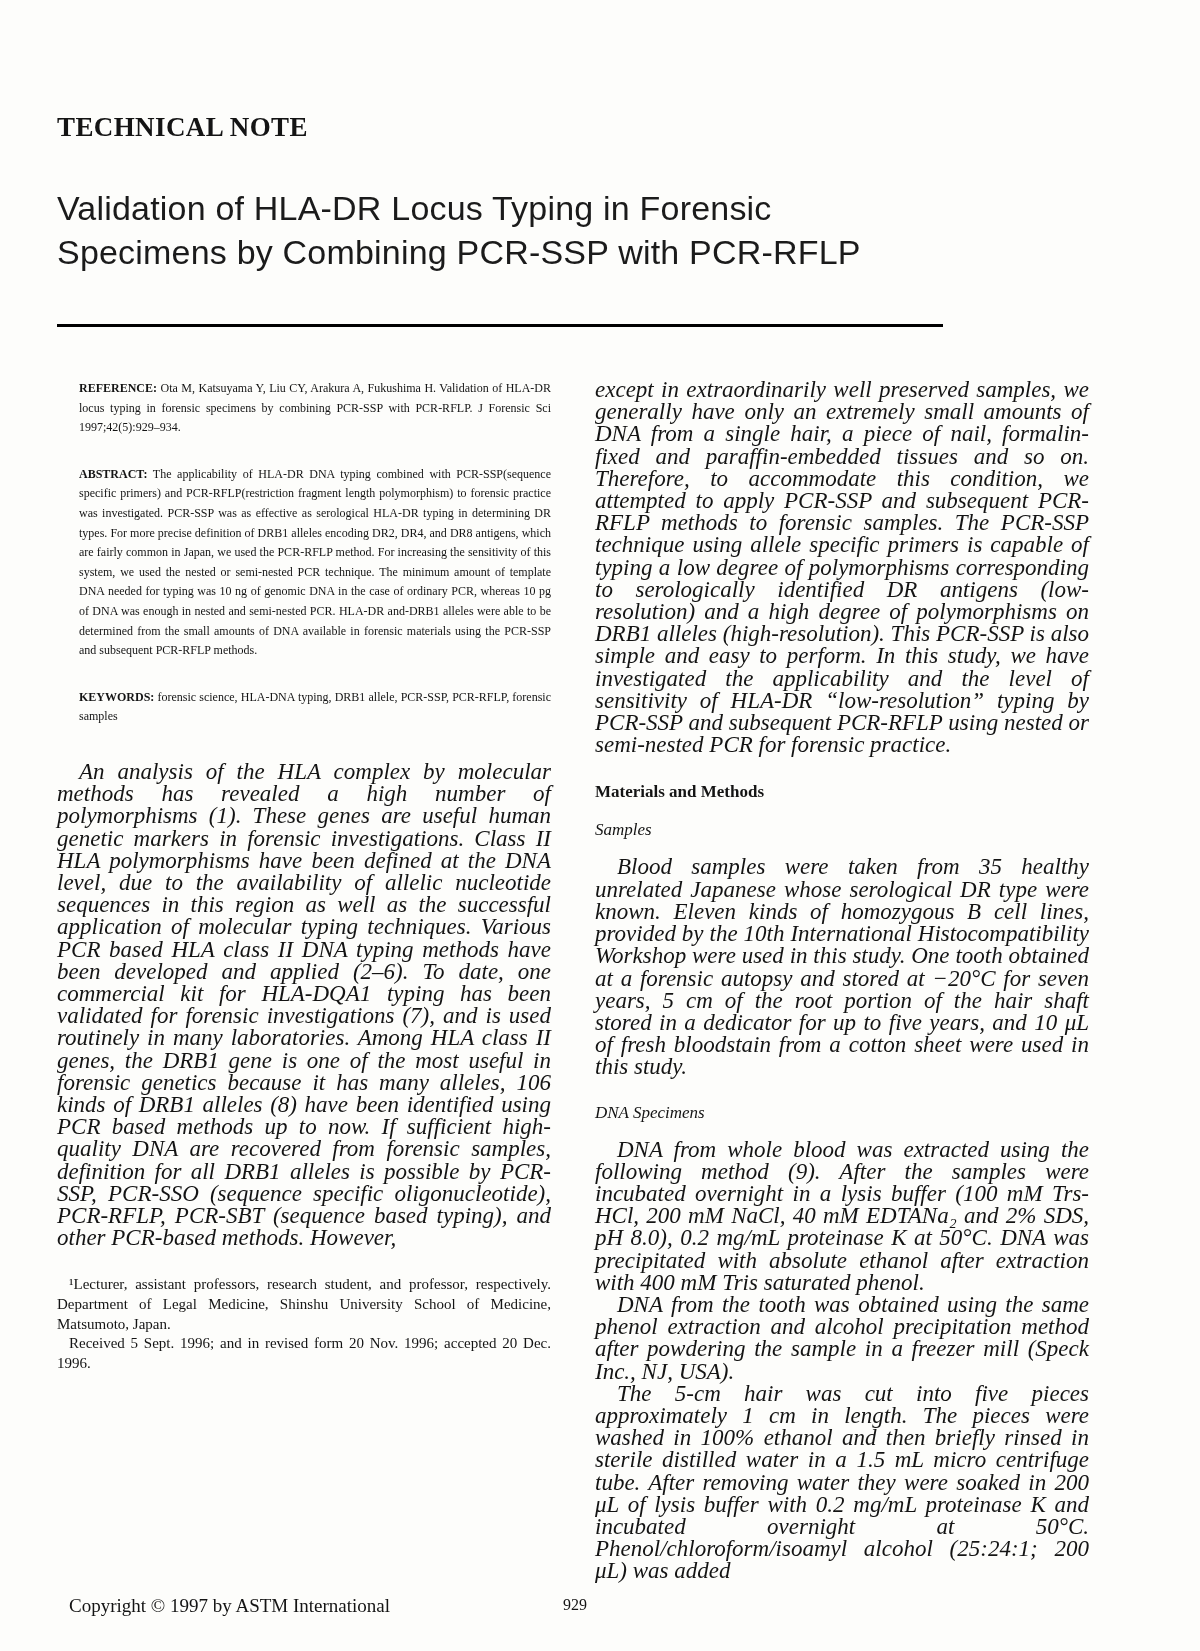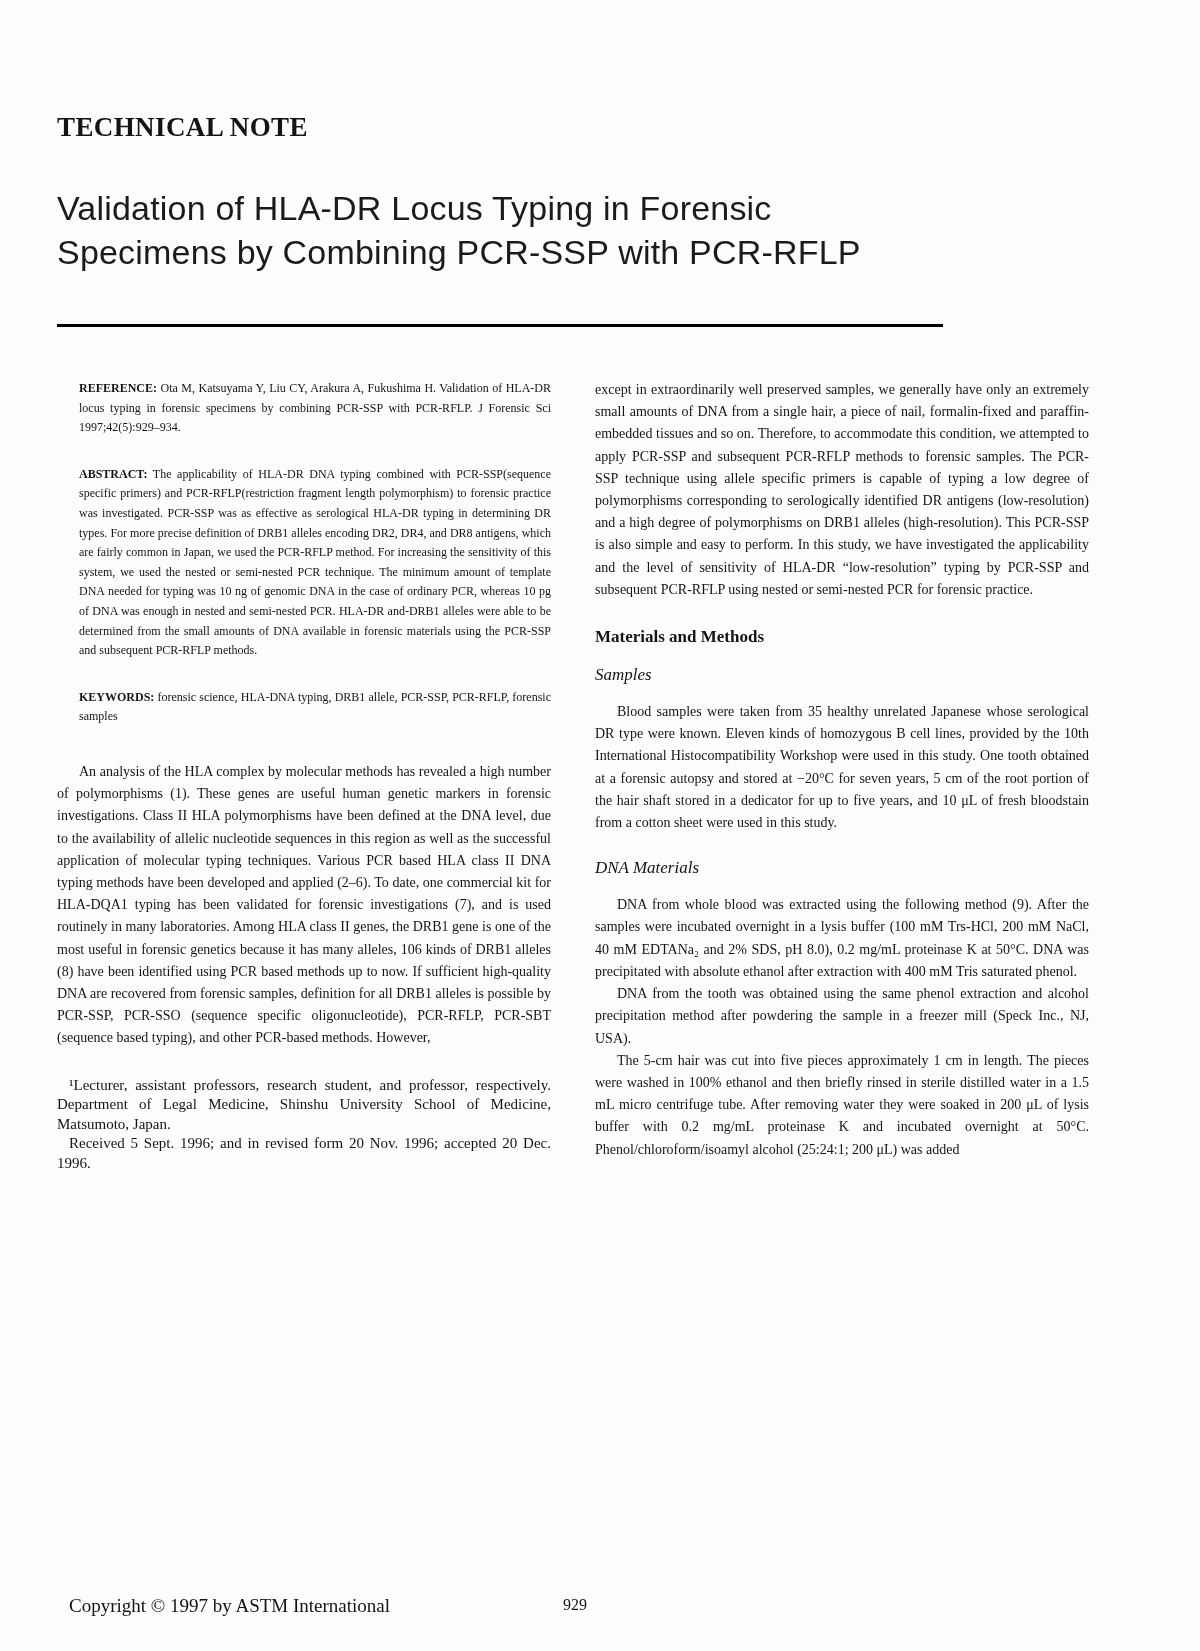--- a/index.html
+++ b/index.html
@@ -47,22 +47,23 @@
   }
   .col { width: 494px; }
   .front-matter {
     padding-left: 22px;
     font-size: 12px; line-height: 19.6px;
     text-align: justify;
   }
   .fm + .fm { margin-top: 27px; }
   .fm-label { font-weight: 700; }
   .body-p {
-    font-size: 14px; line-height: 22.2px;
+    font-size: 23px; line-height: 22.2px;
     text-align: justify;
+    font-style: italic;
   }
   .indent { text-indent: 22px; }
   .intro { margin-top: 34px; }
   .footnotes {
     margin-top: 26px;
     font-size: 15px; line-height: 19.6px;
     text-align: justify;
   }
   .footnote { text-indent: 12px; }
   .h-bold {
@@ -114,21 +115,21 @@
     </div>
 
     <div class="col">
       <p class="body-p">except in extraordinarily well preserved samples, we generally have only an extremely small amounts of DNA from a single hair, a piece of nail, formalin-fixed and paraffin-embedded tissues and so on. Therefore, to accommodate this condition, we attempted to apply PCR-SSP and subsequent PCR-RFLP methods to forensic samples. The PCR-SSP technique using allele specific primers is capable of typing a low degree of polymorphisms corresponding to serologically identified DR antigens (low-resolution) and a high degree of polymorphisms on DRB1 alleles (high-resolution). This PCR-SSP is also simple and easy to perform. In this study, we have investigated the applicability and the level of sensitivity of HLA-DR “low-resolution” typing by PCR-SSP and subsequent PCR-RFLP using nested or semi-nested PCR for forensic practice.</p>
 
       <h2 class="h-bold">Materials and Methods</h2>
 
       <h3 class="h-italic">Samples</h3>
       <p class="body-p indent">Blood samples were taken from 35 healthy unrelated Japanese whose serological DR type were known. Eleven kinds of homozygous B cell lines, provided by the 10th International Histocompatibility Workshop were used in this study. One tooth obtained at a forensic autopsy and stored at −20°C for seven years, 5 cm of the root portion of the hair shaft stored in a dedicator for up to five years, and 10 μL of fresh bloodstain from a cotton sheet were used in this study.</p>
 
-      <h3 class="h-italic spaced">DNA Materials</h3>
+      <h3 class="h-italic spaced">DNA Specimens</h3>
       <p class="body-p indent">DNA from whole blood was extracted using the following method (9). After the samples were incubated overnight in a lysis buffer (100 mM Trs-HCl, 200 mM NaCl, 40 mM EDTANa₂ and 2% SDS, pH 8.0), 0.2 mg/mL proteinase K at 50°C. DNA was precipitated with absolute ethanol after extraction with 400 mM Tris saturated phenol.</p>
       <p class="body-p indent">DNA from the tooth was obtained using the same phenol extraction and alcohol precipitation method after powdering the sample in a freezer mill (Speck Inc., NJ, USA).</p>
       <p class="body-p indent">The 5-cm hair was cut into five pieces approximately 1 cm in length. The pieces were washed in 100% ethanol and then briefly rinsed in sterile distilled water in a 1.5 mL micro centrifuge tube. After removing water they were soaked in 200 μL of lysis buffer with 0.2 mg/mL proteinase K and incubated overnight at 50°C. Phenol/chloroform/isoamyl alcohol (25:24:1; 200 μL) was added</p>
     </div>
 
   </div>
 
   <div class="copyright">Copyright © 1997 by ASTM International</div>
   <div class="page-number">929</div>
 

